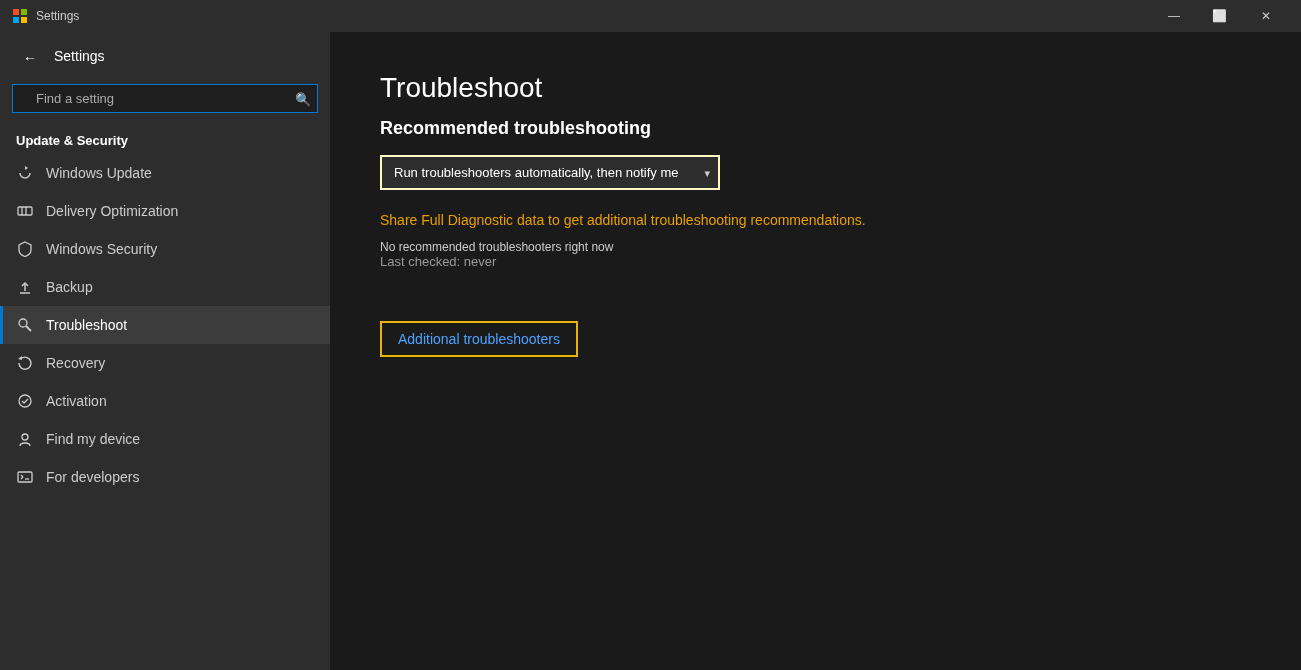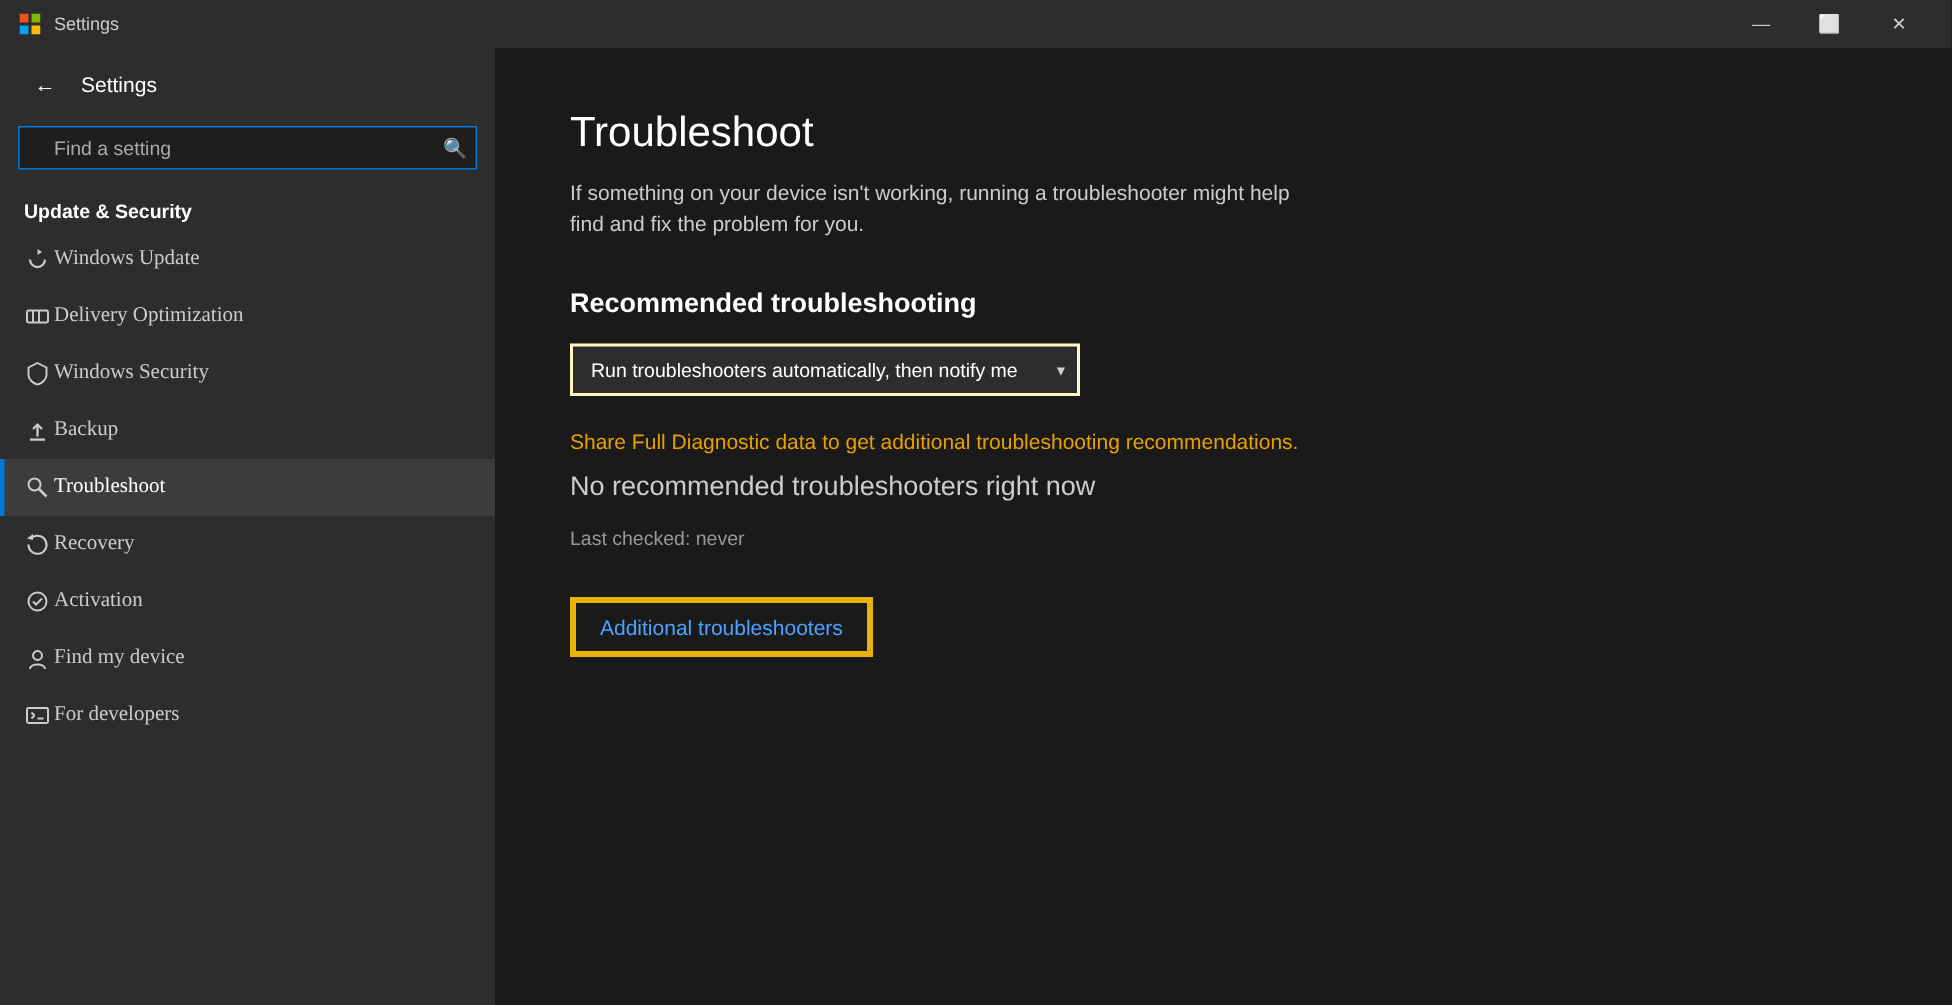--- a/index.html
+++ b/index.html
@@ -118,25 +118,24 @@
       padding: 8px 16px 6px 16px;
       font-size: 13px;
       font-weight: 700;
       color: #ffffff;
     }
     .nav-item {
       display: flex;
       align-items: center;
       padding: 10px 16px;
       cursor: pointer;
-      gap: 2px;
+      gap: 12px;
       color: #cccccc;
       font-size: 14px;
       position: relative;
-      font-family: Liberation Serif, serif;
     }
     .nav-item.active {
       background: #3c3c3c;
       color: #ffffff;
     }
     .nav-item.active::before {
       content: '';
       position: absolute;
       left: 0;
       top: 0;
@@ -214,46 +213,47 @@
     }
     .link-orange {
       color: #e8a000;
       font-size: 14px;
       cursor: pointer;
       text-decoration: none;
       display: block;
       margin-bottom: 12px;
     }
     .status-text {
-      font-size: 18px;
-      color: #cccccc;
-      margin-bottom: 16px;
+      font-size: 12px;
+      color: #cccccc;
+      margin-bottom: 0;
     }
     .last-checked {
       font-size: 13px;
       color: #999999;
       margin-bottom: 32px;
     }
     .link-blue {
       color: #4da3ff;
       font-size: 14px;
       cursor: pointer;
       text-decoration: none;
       display: block;
       margin-bottom: 28px;
     }
     .additional-btn {
       display: inline-block;
-      border: 4px solid #eab308;
+      border: 2px solid #eab308;
       color: #4da3ff;
       padding: 8px 16px;
       font-size: 14px;
       cursor: pointer;
       text-decoration: none;
       background: transparent;
+      margin-top: 20px;
     }
 
     
     ::-webkit-scrollbar { width: 6px; }
     ::-webkit-scrollbar-track { background: #2d2d2d; }
     ::-webkit-scrollbar-thumb { background: #555; border-radius: 3px; }
   </style>
 </head>
 <body>
 
@@ -376,21 +376,20 @@
           <line x1="6" y1="8" x2="4" y2="10" stroke="#cccccc" stroke-width="1.3"></line>
           <line x1="8" y1="10" x2="12" y2="10" stroke="#cccccc" stroke-width="1.3"></line>
         </svg>
       </span>
       <span>For developers</span>
     </div>
   </div>
 
   <div class="content">
     <h1 class="page-title">Troubleshoot</h1>
-    <p class="page-subtitle">If something on your device isn't working, running a troubleshooter might help find and fix the problem for you.</p>
 
     <h2 class="section-heading">Recommended troubleshooting</h2>
 
     <div class="dropdown-wrapper">
       <select class="dropdown-select">
         <option>Ask me before running any troubleshooters</option>
         <option selected="">Run troubleshooters automatically, then notify me</option>
         <option>Run troubleshooters automatically without notifying me</option>
         <option>Off</option>
       </select>

